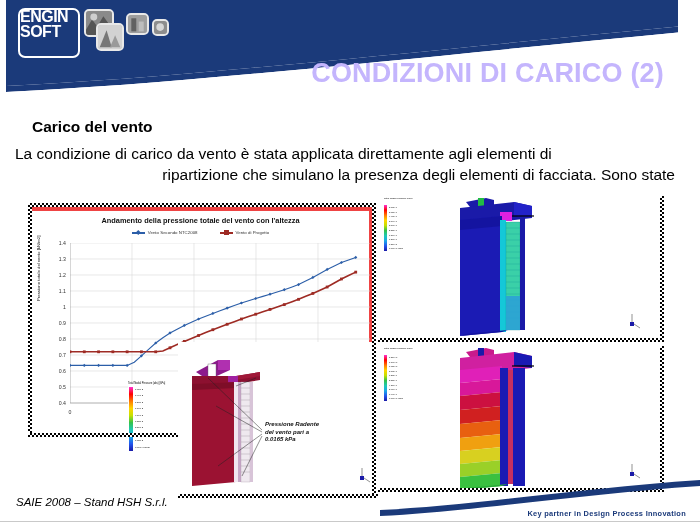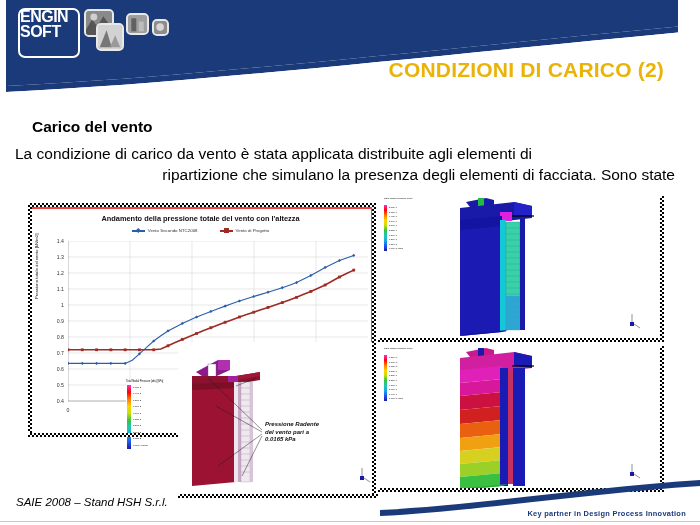--- a/index.html
+++ b/index.html
@@ -35,42 +35,42 @@
     position:absolute;
     background:#b8b8b8;
     border:2px solid #e8e8e8;
     border-radius:5px;
     overflow:hidden;
   }
   .thumb .tx { width:100%; height:100%; display:block; }
 
   #title {
     position:absolute; right:14px; top:58px;
-    color:#eab308; font-size:21px; font-weight:bold;
+    color:#c4b5fd; font-size:27px; font-weight:bold;
     font-family:"Liberation Sans", sans-serif;
     letter-spacing:0.2px;
     white-space:nowrap;
   }
 
   
   #subtitle {
     position:absolute; left:15px; top:118px;
     font-size:15.5px; font-weight:bold; color:#000;margin-left:17px;
   }
   #paragraph {
     position:absolute; left:15px; top:144px; width:660px;
     font-size:15.5px; color:#000; line-height:20.5px;
   }
   #paragraph .ind { display:block; padding-left:38px;text-align:right; }
 
   
   #chart-panel {
     position:absolute; left:28px; top:207px; width:345px; height:230px;
     background:#ffffff;
-    border:2px solid #ef4444;
+    border:4px solid #ef4444;
   }
   #chart-title {
     position:absolute; left:0; top:5px; width:100%;
     text-align:center; font-size:7.4px; font-weight:bold; color:#111;
   }
   #chart-legend {
     position:absolute; left:0; top:19px; width:100%;
     display:flex; justify-content:center; gap:22px;
     font-size:4.4px; color:#333;
   }
@@ -190,21 +190,21 @@
       <rect width="17" height="17" fill="#8d8d8d"></rect>
       <circle cx="8" cy="8" r="5" fill="#d6d6d6"></circle>
     </svg>
   </div>
 
   <div id="title">CONDIZIONI DI CARICO (2)</div>
 </div>
 
 <div id="subtitle">Carico del vento</div>
 <div id="paragraph">
-  <span>La condizione di carico da vento è stata applicata distribuite agli elementi di</span>
+  <span>La condizione di carico da vento è stata applicata direttamente agli elementi di</span>
   <span class="ind">ripartizione che simulano la presenza degli elementi di facciata. Sono state</span>
 </div>
 
 <div id="chart-panel">
   <div id="chart-title">Andamento della pressione totale del vento con l'altezza</div>
 
   <div id="chart-legend">
     <div class="leg-item">
       <span class="leg-mark leg-blue"></span>
       <span>Vento Secondo NTC2008</span>

